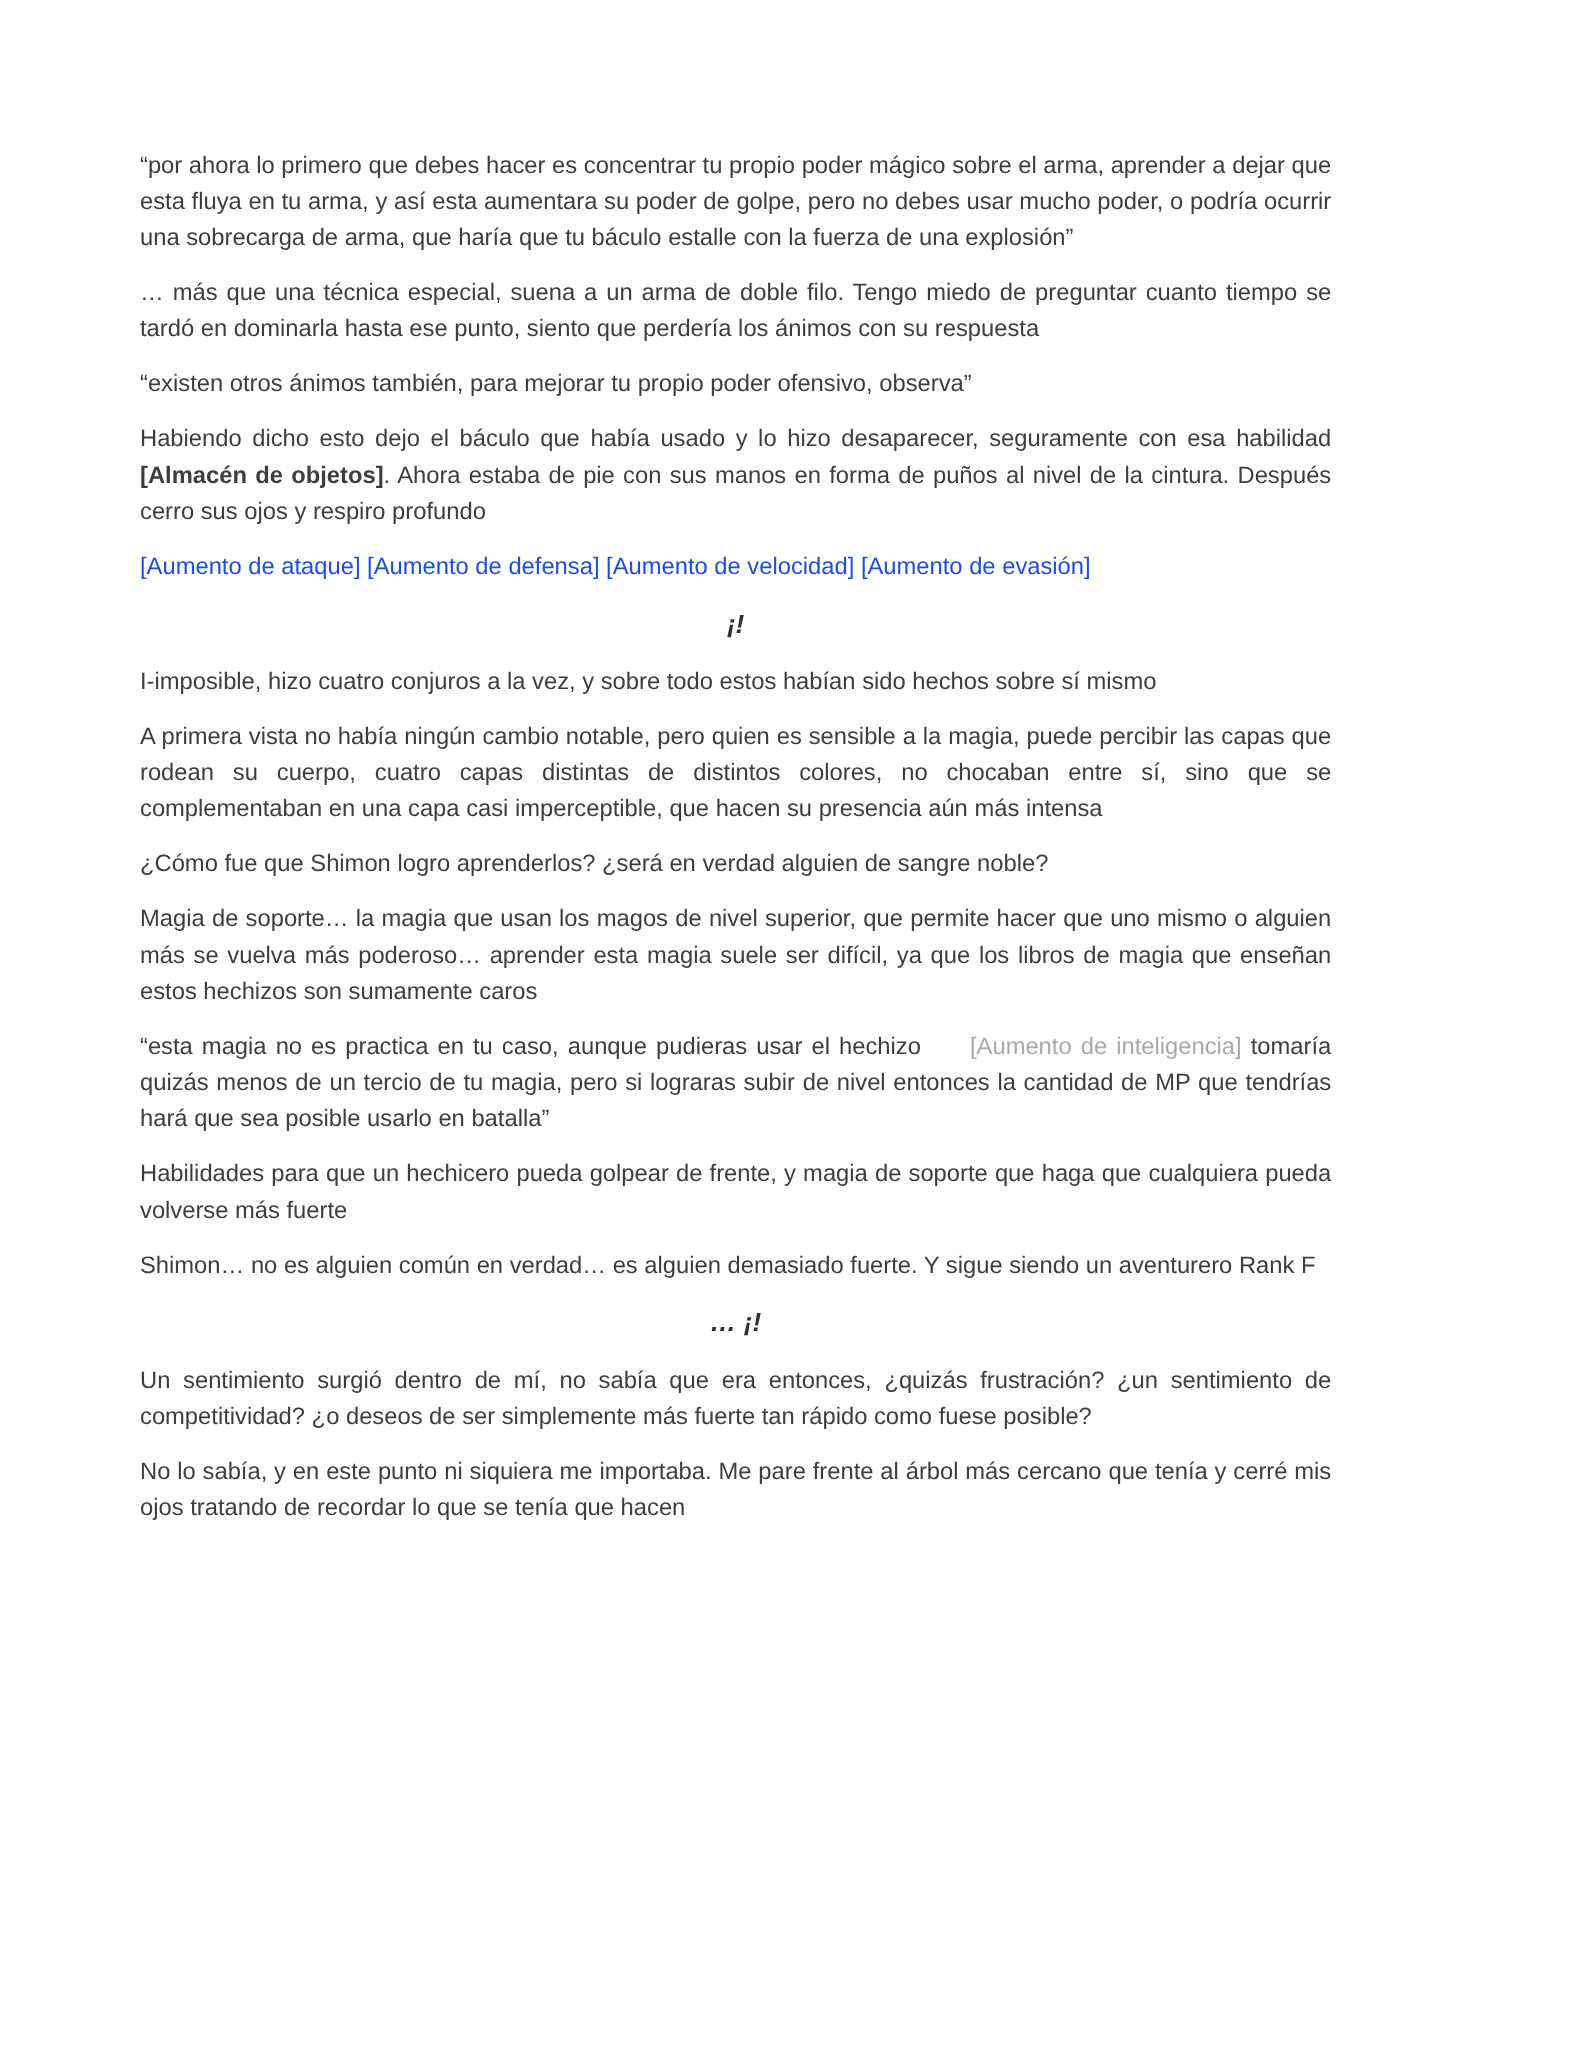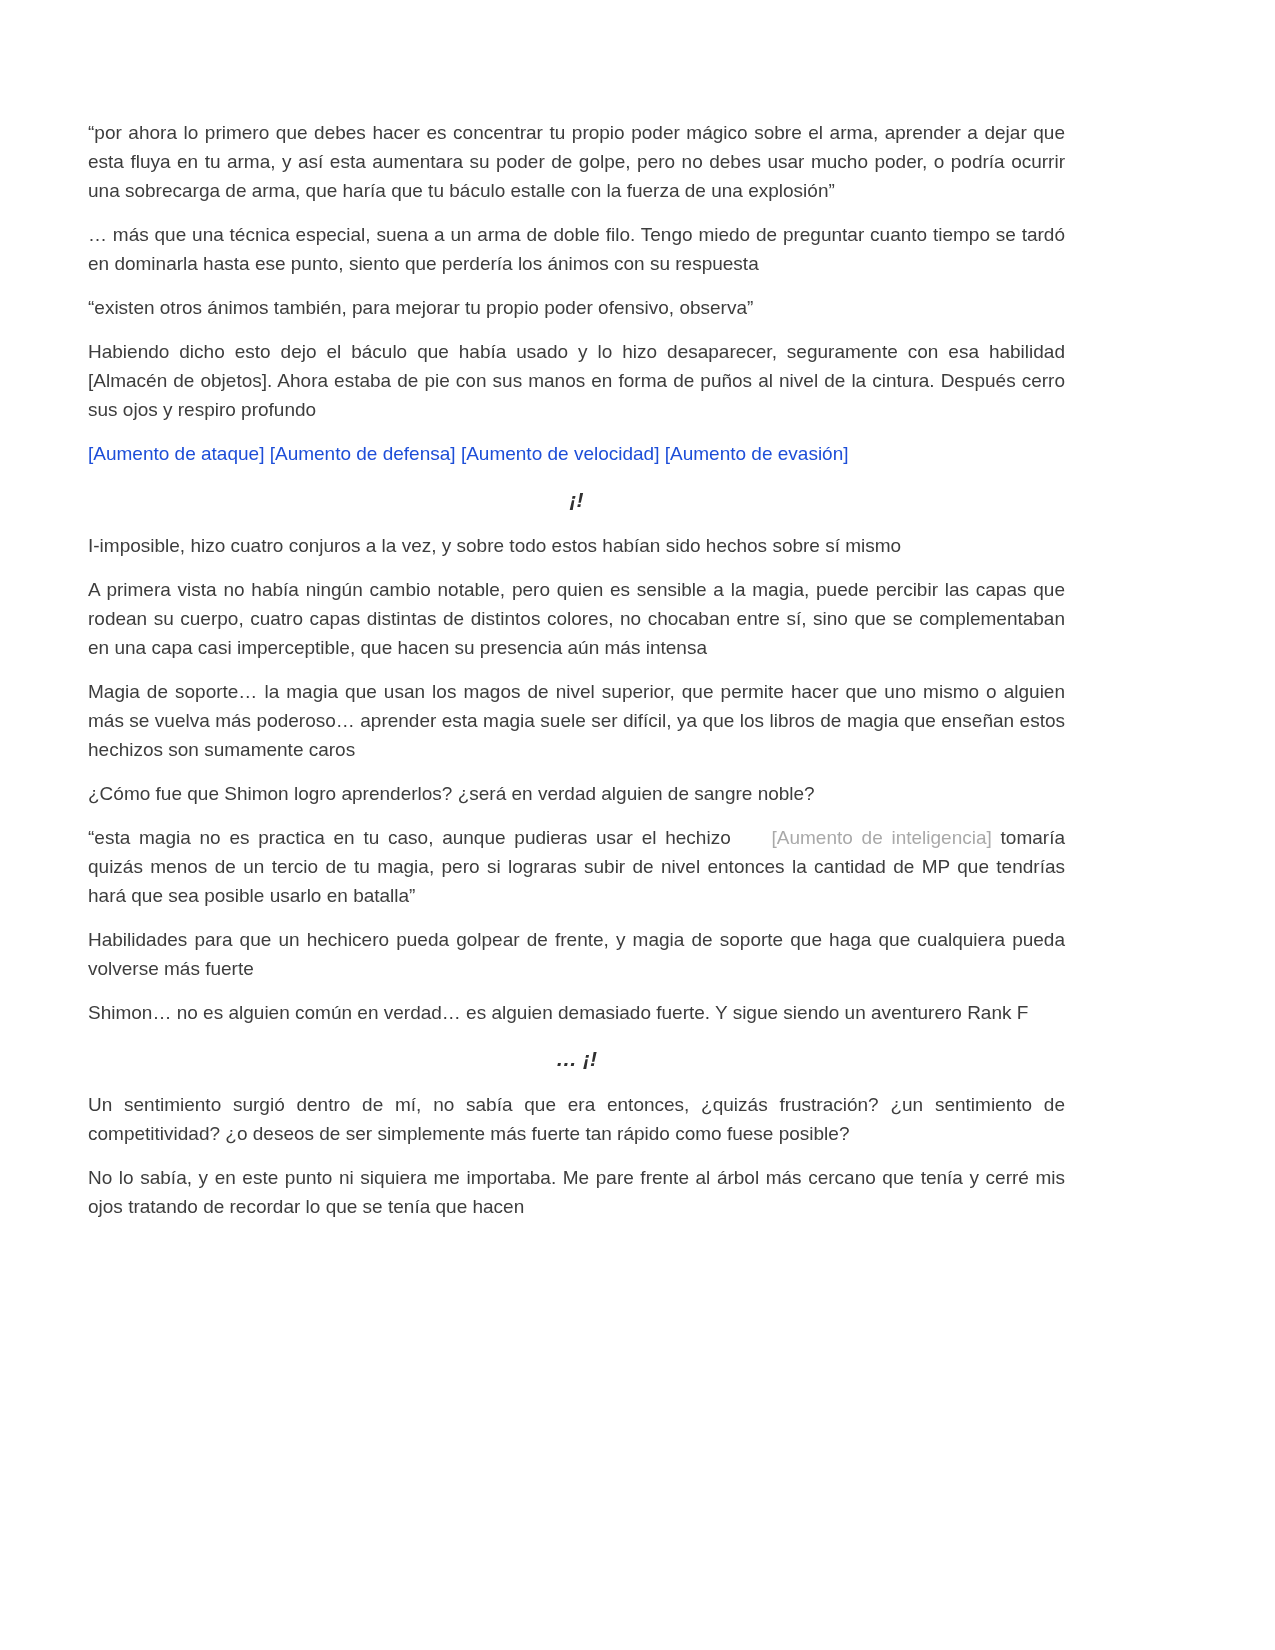--- a/index.html
+++ b/index.html
@@ -5,39 +5,39 @@
   html, body {
     margin: 0;
     padding: 0;
     background: #ffffff;
   }
   .page {
     position: relative;
     width: 1275px;
     height: 1462px;
     box-sizing: border-box;
-    padding: 118px 210px 0 88px;
+    padding: 118px 210px 0 112px;
     background: #ffffff;
     font-family: "Liberation Sans", "DejaVu Sans", sans-serif;
     font-size: 19px;
     line-height: 29px;
     color: #3d3d3d;
     overflow: hidden;
   }
   .page p {
     margin: 0 0 15px 0;
     text-align: justify;
     text-justify: inter-word;
   }
   .gray-line {
     color: #1d4ed8;
     text-align: justify;
   }
   .seg-bold {
-    font-weight: normal;
+    font-weight: bold;
   }
   .seg-gray {
     color: #a9a9a9;
     margin-left: 32px;
   }
   .sfx {
     text-align: center !important;
     font-weight: bold;
     font-style: italic;
     font-size: 21px;
@@ -60,23 +60,23 @@
 
   <p class="gray-line">[Aumento de ataque] [Aumento de defensa] [Aumento de velocidad] [Aumento de evasión]</p>
 
   <p class="sfx">¡!</p>
 
   <p>I-imposible, hizo cuatro conjuros a la vez, y sobre todo estos habían sido hechos sobre sí mismo</p>
 
   <p>A primera vista no había ningún cambio notable, pero quien es sensible a la magia, puede percibir las capas que rodean su cuerpo, cuatro capas distintas de distintos colores, no chocaban entre sí, sino que se complementaban en una capa casi imperceptible, que hacen su presencia aún más intensa</p>
 
 
+  <p>¿Cómo fue que Shimon logro aprenderlos? ¿será en verdad alguien de sangre noble?</p>
+
   <p>Magia de soporte… la magia que usan los magos de nivel superior, que permite hacer que uno mismo o alguien más se vuelva más poderoso… aprender esta magia suele ser difícil, ya que los libros de magia que enseñan estos hechizos son sumamente caros</p>
-
-  <p>¿Cómo fue que Shimon logro aprenderlos? ¿será en verdad alguien de sangre noble?</p>
 
   <p><span>“esta magia no es practica en tu caso, aunque pudieras usar el hechizo </span><span class="seg-gray">[Aumento de inteligencia]</span><span> tomaría quizás menos de un tercio de tu magia, pero si lograras subir de nivel entonces la cantidad de MP que tendrías hará que sea posible usarlo en batalla”</span></p>
 
   <p>Habilidades para que un hechicero pueda golpear de frente, y magia de soporte que haga que cualquiera pueda volverse más fuerte</p>
 
   <p>Shimon… no es alguien común en verdad… es alguien demasiado fuerte. Y sigue siendo un aventurero Rank F</p>
 
   <p class="sfx">… ¡!</p>
 
   <p>Un sentimiento surgió dentro de mí, no sabía que era entonces, ¿quizás frustración? ¿un sentimiento de competitividad? ¿o deseos de ser simplemente más fuerte tan rápido como fuese posible?</p>

